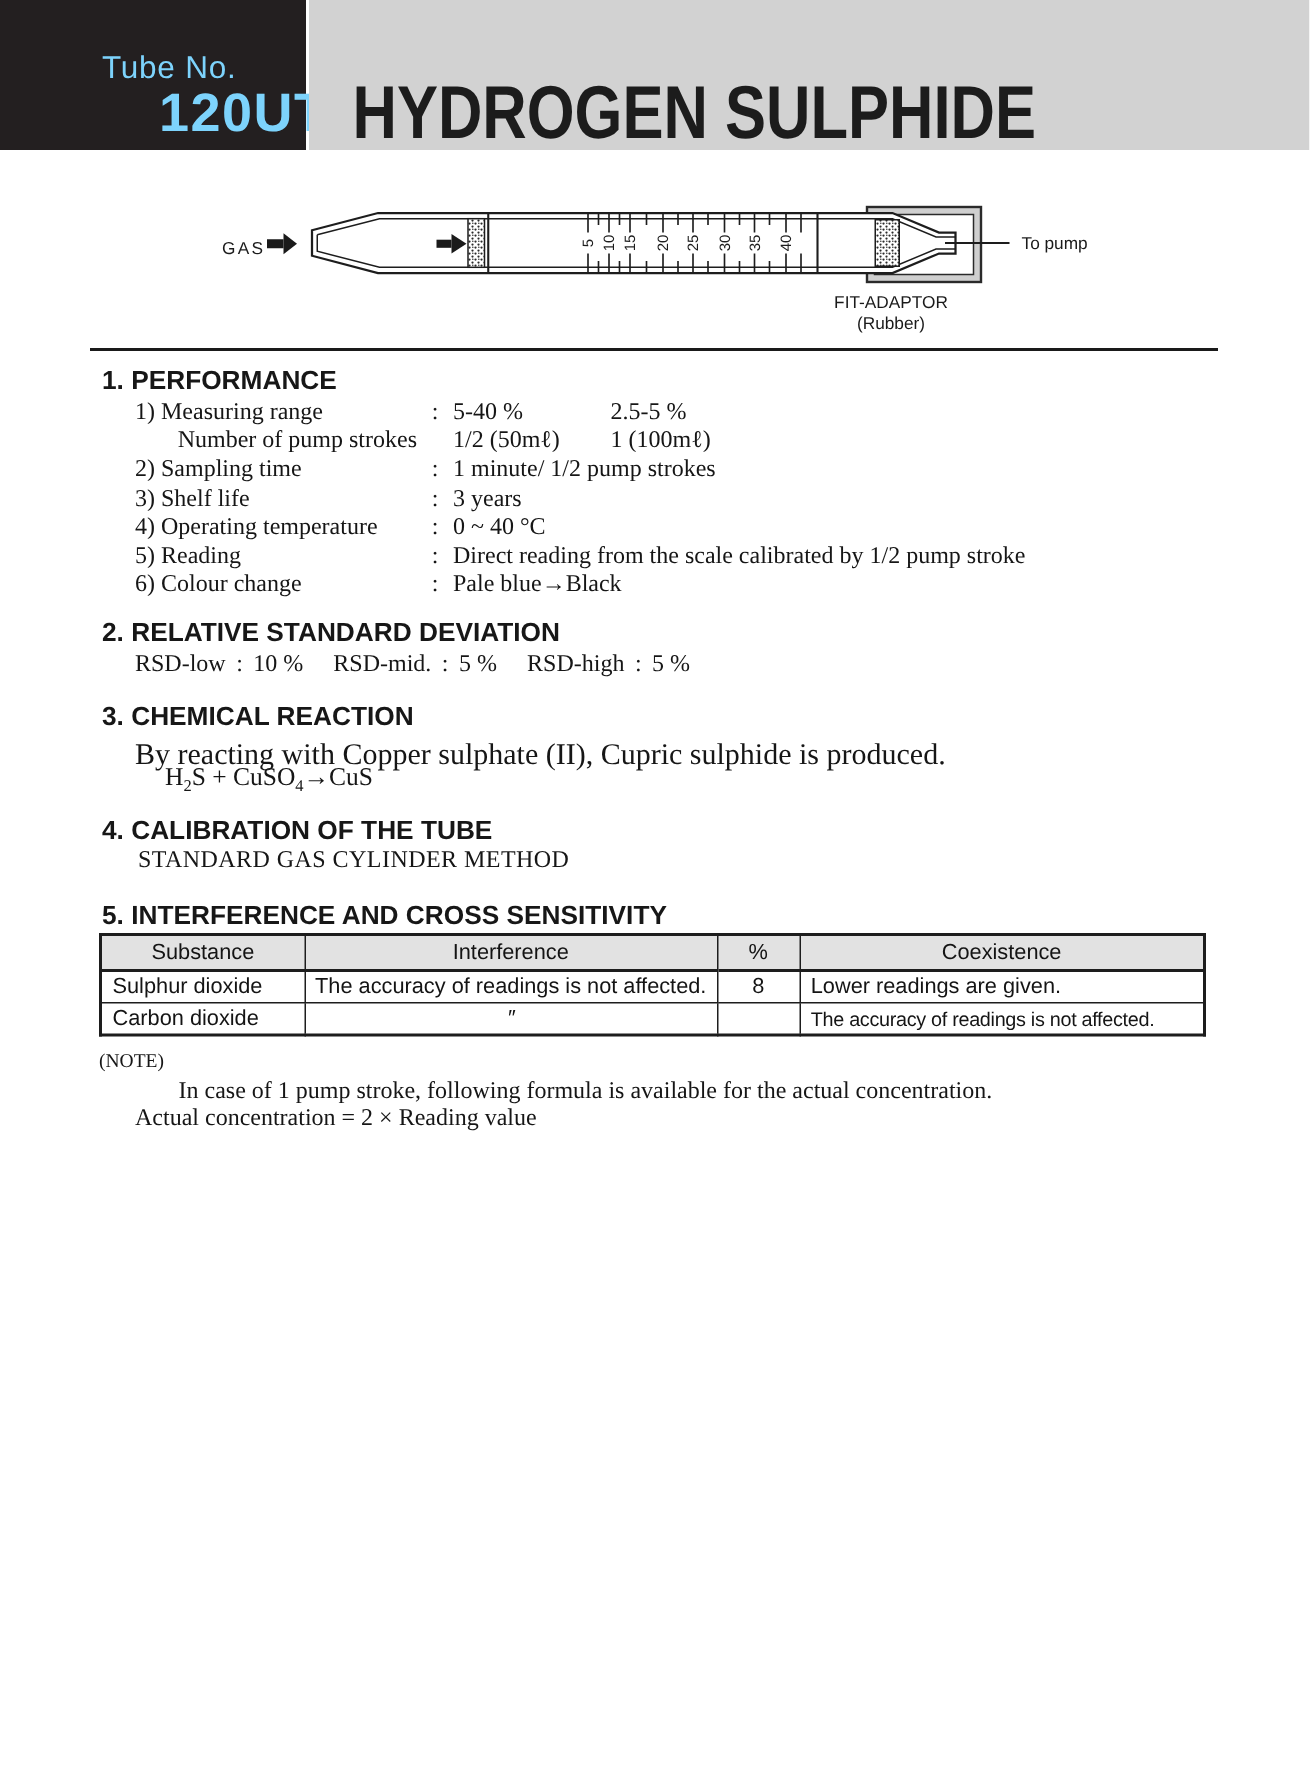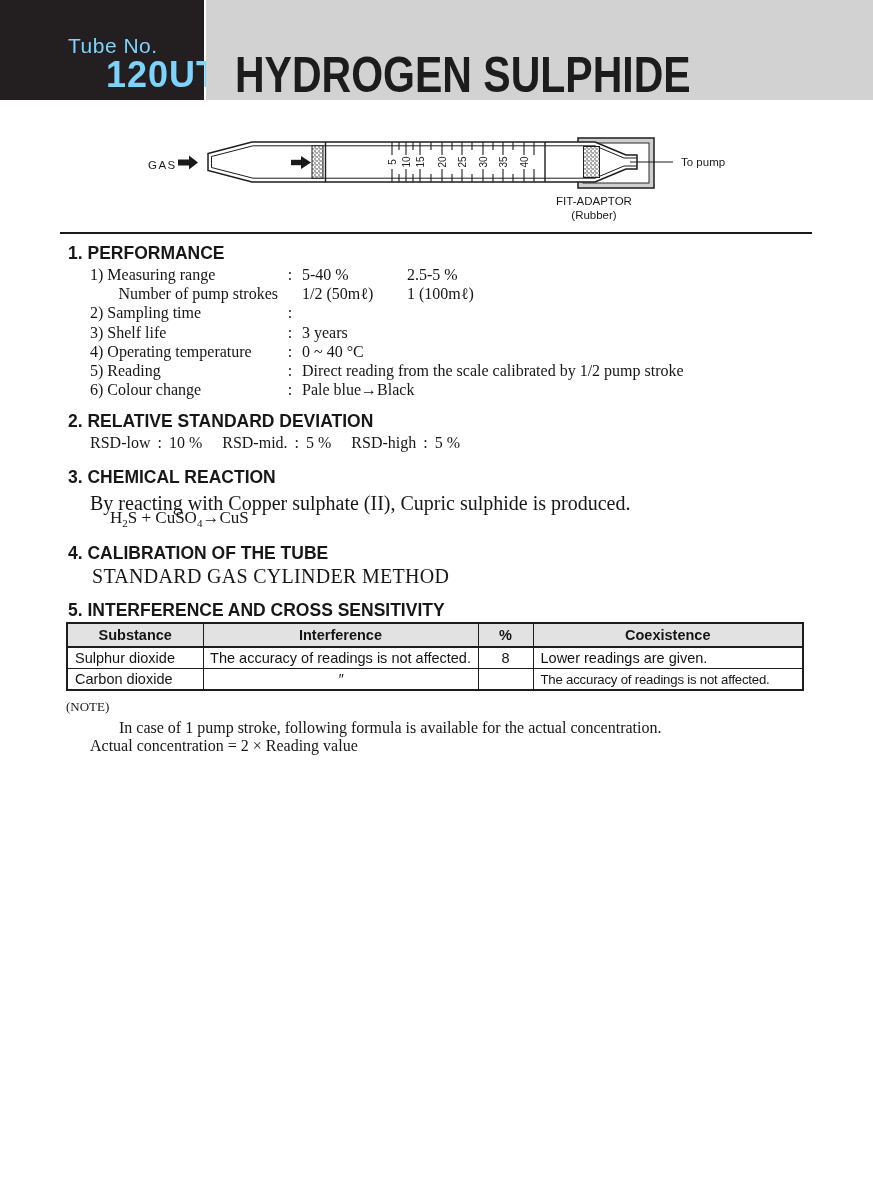--- a/index.html
+++ b/index.html
@@ -29,26 +29,26 @@
   .perf-val1{display:inline-block;width:105px;}
   
   .rsd{position:absolute;left:90px;top:434px;font-size:16px;white-space:nowrap;}
   .rsd span.gap{display:inline-block;width:16px;}
   .rsd .c{padding:0 7px;}
   
   .chem-desc{position:absolute;left:90px;top:492px;font-size:20px;white-space:nowrap;}
   .chem-formula{position:absolute;left:110px;top:508px;font-size:17px;white-space:nowrap;}
   .chem-formula sub{font-size:11px;}
   
-  .calib{position:absolute;left:92px;top:565px;font-size:20px;letter-spacing:.3px;white-space:nowrap;}
+  .calib{position:absolute;left:92px;top:565px;font-size:16px;letter-spacing:.3px;white-space:nowrap;}
   
   .itable{position:absolute;left:66px;top:622px;width:736px;border-collapse:collapse;
           font-family:"Liberation Sans","DejaVu Sans",sans-serif;font-size:14.5px;color:#141414;
           border:2px solid #1d1d1d;table-layout:fixed;}
-  .itable th{background:#e2e2e2;font-weight:bold;height:22px;border:1px solid #1d1d1d;
+  .itable th{background:#e2e2e2;font-weight:normal;height:22px;border:1px solid #1d1d1d;
              border-bottom:2px solid #1d1d1d;text-align:center;padding:0;}
   .itable td{height:20px;border:1px solid #1d1d1d;padding:0 7px;overflow:hidden;white-space:nowrap;}
   .itable td.ctr{text-align:center;padding:0;}
   .itable td.sm{font-size:13.2px;letter-spacing:-.2px;}
   .ditto{font-style:italic;}
   
   .note-h{position:absolute;left:66px;top:699px;font-size:13px;}
   .note-l1{position:absolute;left:90px;top:719px;font-size:16px;white-space:nowrap;margin-left:29px;}
   .note-l2{position:absolute;left:90px;top:737px;font-size:16px;white-space:nowrap;}
 </style>
@@ -163,20 +163,21 @@
       <span><span class="perf-val1">5-40 %</span><span>2.5-5 %</span></span>
     </div>
     <div class="perf-row">
       <span class="perf-label indent">Number of pump strokes</span>
       <span class="perf-colon"></span>
       <span><span class="perf-val1">1/2 (50mℓ)</span><span>1 (100mℓ)</span></span>
     </div>
     <div class="perf-row">
       <span class="perf-label">2) Sampling time</span>
       <span class="perf-colon">:</span>
+      <span>1 minute/ 1/2 pump strokes</span>
     </div>
     <div class="perf-row">
       <span class="perf-label">3) Shelf life</span>
       <span class="perf-colon">:</span>
       <span>3 years</span>
     </div>
     <div class="perf-row">
       <span class="perf-label">4) Operating temperature</span>
       <span class="perf-colon">:</span>
       <span>0 ~ 40 °C</span>

